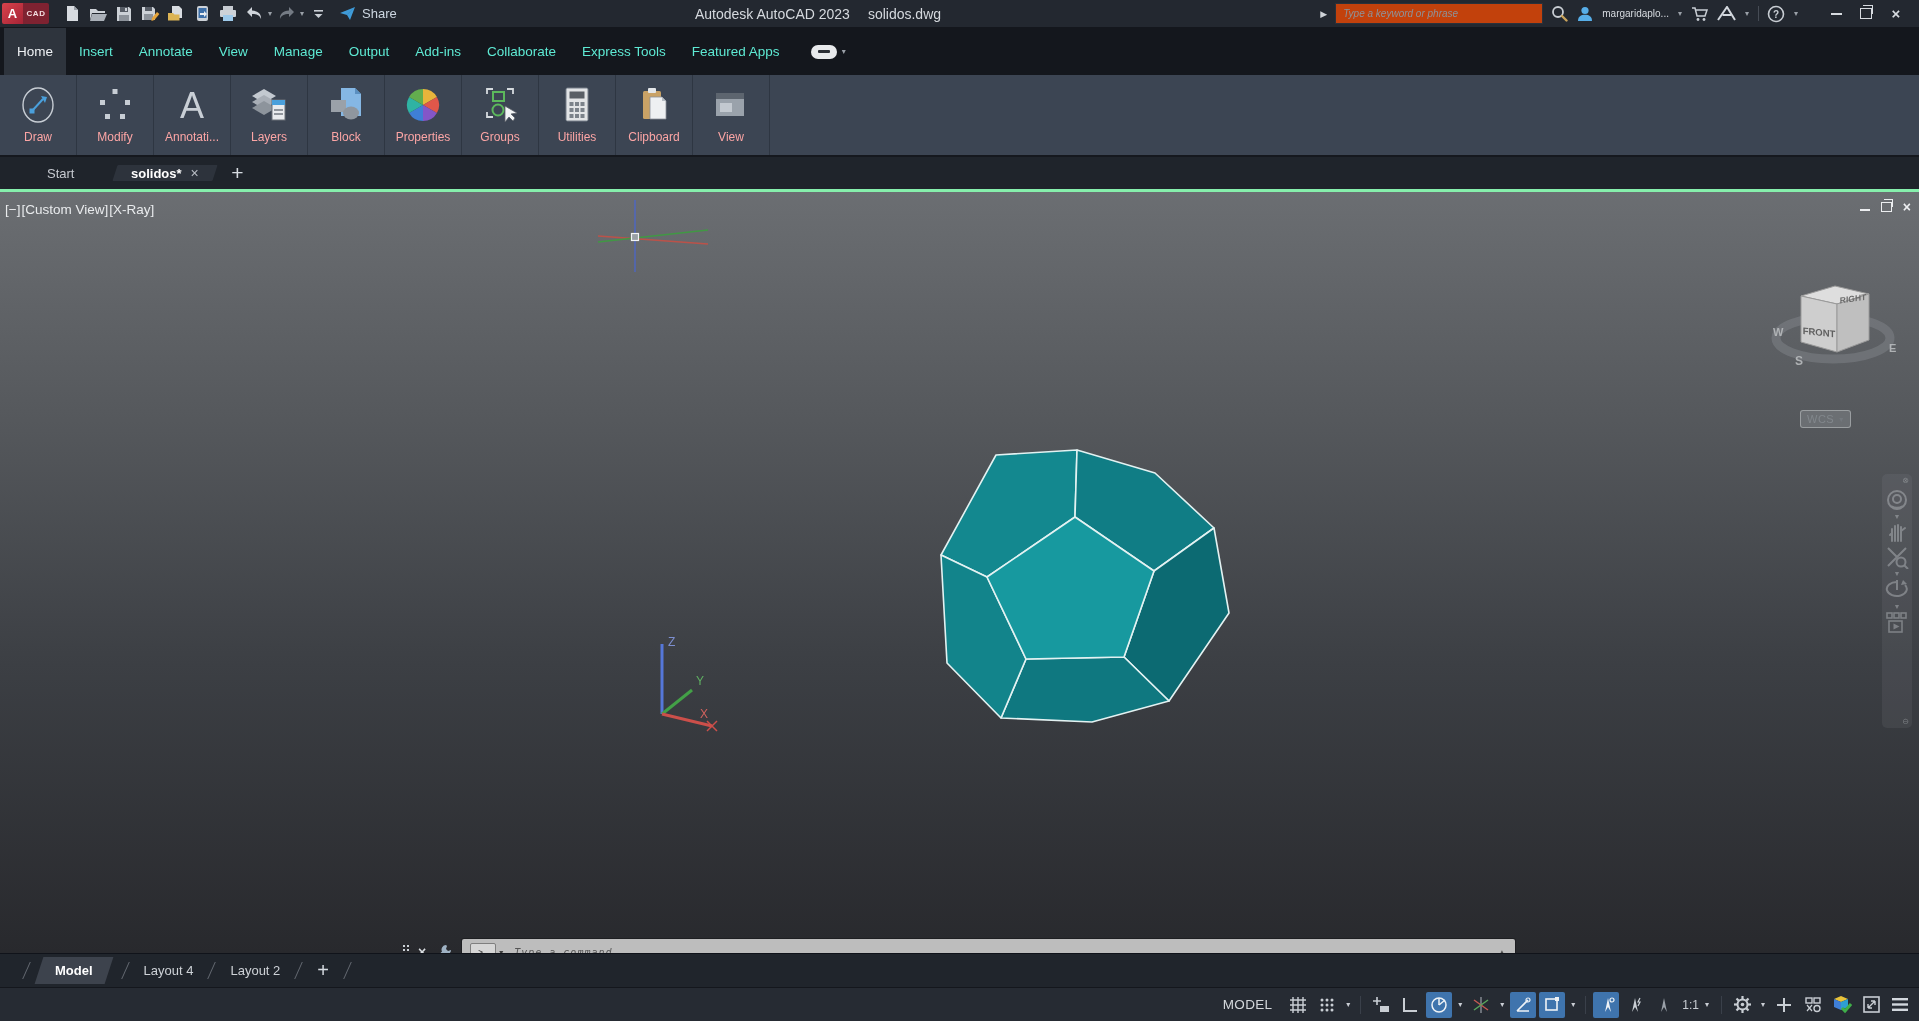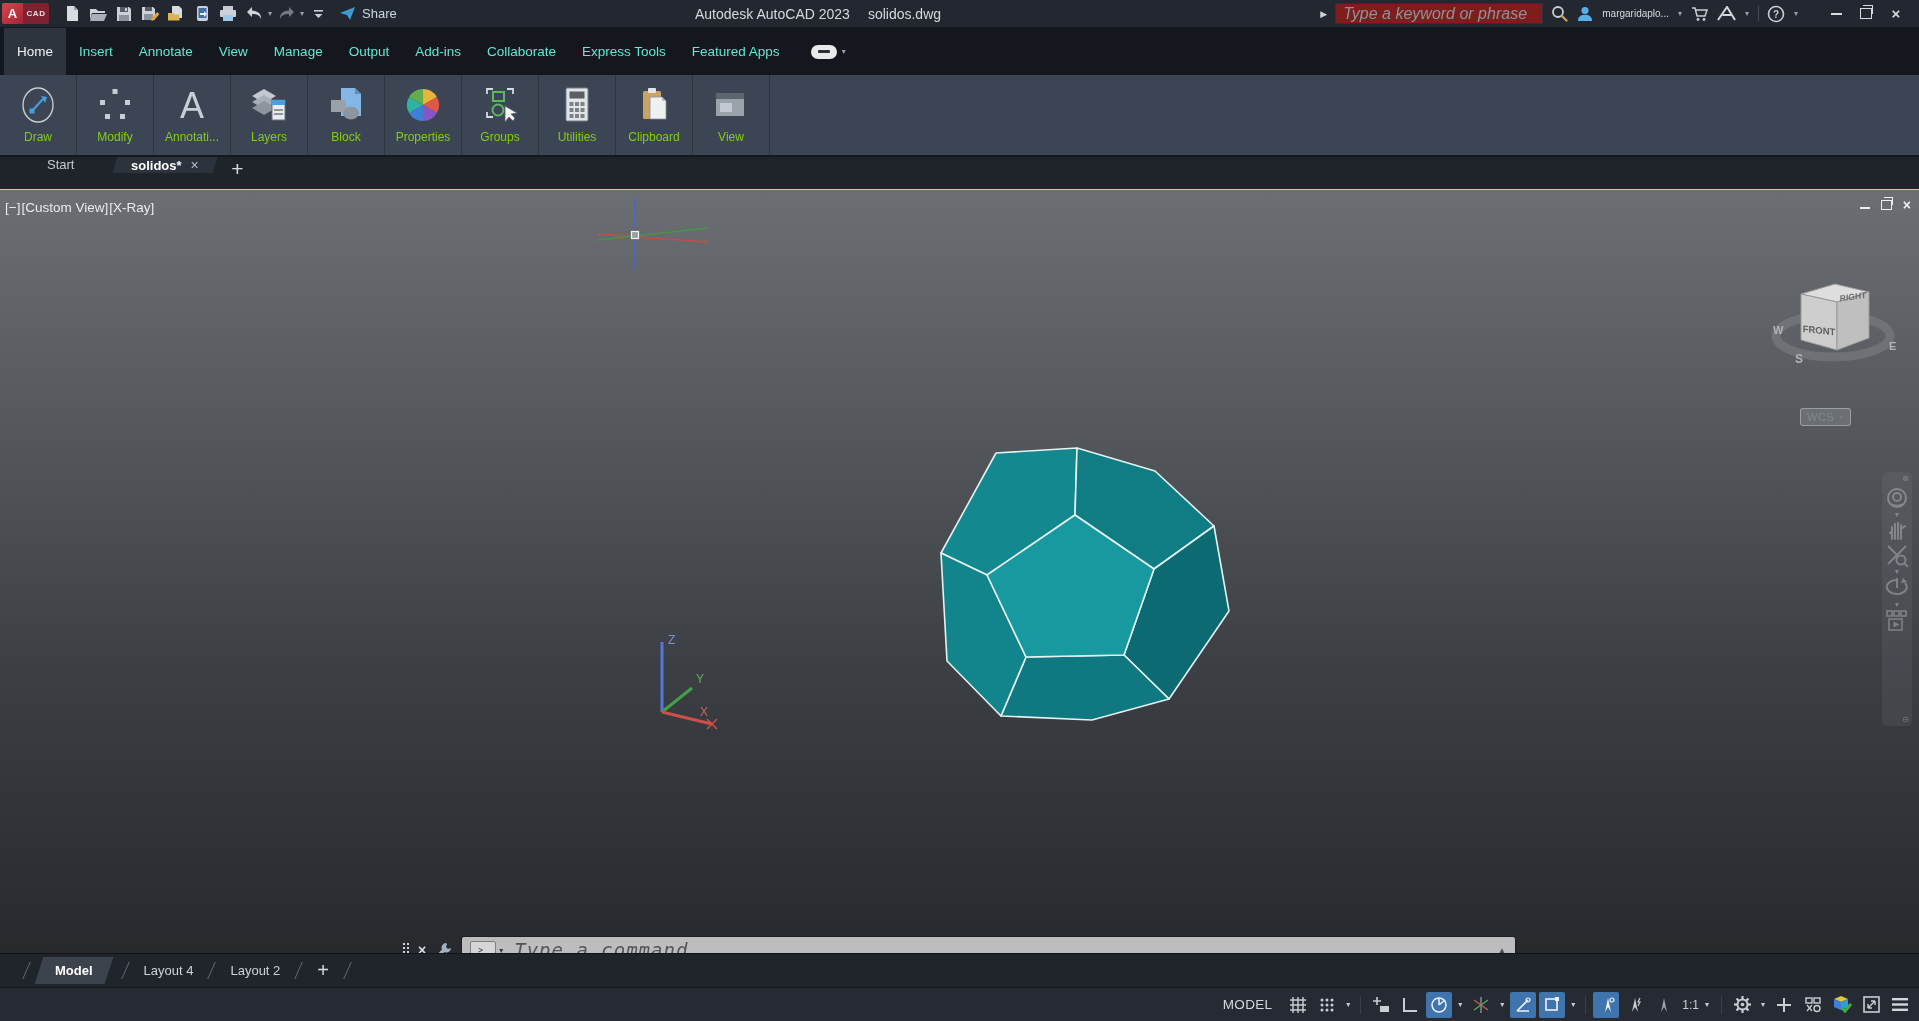--- a/index.html
+++ b/index.html
@@ -13,21 +13,21 @@
   .logo{display:flex;height:21px;margin-right:10px;cursor:default;}
   .logo .la{width:21px;background:linear-gradient(135deg,#d8434b,#a52336);color:#fff;font-weight:bold;font-size:13px;display:flex;align-items:center;justify-content:center;border-radius:2px 0 0 2px;}
   .logo .lcad{width:26px;background:#7e2231;color:#f3dde0;font-weight:bold;font-size:8px;display:flex;align-items:center;justify-content:center;border-radius:0 2px 2px 0;letter-spacing:.5px;}
   .qbtn{height:23px;min-width:24px;display:flex;align-items:center;justify-content:center;border-radius:2px;margin:0 1px;}
   .qbtn svg{display:block;}
   .qcaret{color:#9aa0a8;font-size:8px;margin:0 1px;}
   .share{display:flex;align-items:center;gap:6px;margin-left:8px;color:#ccd6e0;font-size:13px;}
   .tb-title{position:absolute;left:695px;top:0;height:27px;display:flex;align-items:center;gap:18px;color:#d5d9de;font-size:14px;}
   .tb-right{position:absolute;right:0;top:0;height:27px;display:flex;align-items:center;gap:8px;padding-right:8px;}
   .flyout-arrow{color:#cfd3d8;font-size:9px;}
-  .searchbox{width:192px;height:19px;background:#7f1d1d;border:1px solid #2b313a;color:#d5d9de;font-size:16px;font-style:italic;padding:0 7px;outline:none;}
+  .searchbox{width:192px;height:19px;background:#c2410c;border:1px solid #2b313a;color:#d5d9de;font-size:10px;font-style:italic;padding:0 7px;outline:none;}
   .searchbox::placeholder{color:#8d939b;font-style:italic;}
   .tbtxt{color:#d7dbe0;font-size:10px;}
   .tbsep{width:1px;height:15px;background:#464c55;}
   .wbtns{display:flex;align-items:center;gap:0;margin-left:14px;}
   .wbtn{width:30px;height:26px;display:flex;align-items:center;justify-content:center;color:#d7dbe0;}
   .minbar{width:11px;height:2px;background:#d7dbe0;}
   .restore{width:10px;height:9px;border:1.5px solid #d7dbe0;position:relative;}
   .restore::before{content:"";position:absolute;left:2px;top:-4px;width:9px;height:8px;border:1.5px solid #d7dbe0;border-bottom:none;border-left:none;}
   .xglyph{font-size:15px;font-weight:bold;line-height:1;}
 
@@ -36,24 +36,24 @@
   .rtab{display:flex;align-items:center;padding:0 13px;font-size:13.5px;color:#5eead4;}
   .rtab.active{background:#2e343d;color:#eef1f4;}
   .rtab-more{display:flex;align-items:center;gap:4px;margin-left:18px;}
   .morepill{width:26px;height:14px;background:#e8eaec;border-radius:7px;display:flex;align-items:center;justify-content:center;}
   .morepill i{width:12px;height:3px;background:#2a2e35;border-radius:1px;}
 
   
   .ribbon{height:80px;flex:none;background:#3c4553;display:flex;border-bottom:2px solid #15181e;}
   .panel{width:76px;flex:none;display:flex;flex-direction:column;align-items:center;justify-content:flex-start;border-right:1px solid #2e3642;padding-top:6px;}
   .picon{height:48px;display:flex;align-items:center;justify-content:center;}
-  .plabel{font-size:12px;color:#84cc16;margin-top:1px;max-width:72px;white-space:nowrap;overflow:hidden;}
+  .plabel{font-size:12px;color:#fca5a5;margin-top:1px;max-width:72px;white-space:nowrap;overflow:hidden;}
 
   
-  .filetabs{height:32px;flex:none;background:#1f242b;display:flex;align-items:flex-start;padding-left:10px;border-bottom:1px solid #86efac;}
+  .filetabs{height:32px;flex:none;background:#1f242b;display:flex;align-items:center;padding-left:10px;border-bottom:3px solid #86efac;}
   .fslash{width:1px;background:#6a7078;transform:skewX(-22deg);margin:7px 10px;}
   .ftab{display:flex;align-items:center;padding:0 16px;font-size:13px;color:#c6cad0;}
   .ftab.active{background:#2d333c;transform:skewX(-18deg);margin:0 4px;border-radius:1px;}
   .ftab.active .inner{transform:skewX(18deg);display:flex;align-items:center;gap:9px;color:#fff;font-weight:bold;}
   .ftab .fclose{color:#b9bec5;font-weight:normal;font-size:14px;}
   .faddbtn{display:flex;align-items:center;justify-content:center;color:#d6dbe1;font-size:21px;padding:0 12px;}
 
   
   .canvas{position:relative;flex:1;background:linear-gradient(180deg,#6b6e72 0%,#55585c 30%,#3c3f44 62%,#28292d 100%);overflow:hidden;}
   .vplabel{position:absolute;left:5px;top:10px;font-size:13.5px;color:#e9ebed;display:flex;gap:1px;}
@@ -72,21 +72,21 @@
   .ncaret{color:#c3c7cb;font-size:7px;opacity:.42;line-height:5px;}
 
   .cmdline{position:absolute;left:402px;top:745px;width:1113px;height:30px;display:flex;align-items:center;}
   .cmd-tools{display:flex;align-items:center;gap:9px;padding-right:9px;}
   .cmd-grip{width:7px;height:16px;background-image:radial-gradient(#cdd2d7 1px,transparent 1.3px);background-size:4px 4px;}
   .cmd-x{color:#d9dde1;font-size:14px;font-weight:bold;line-height:1;}
   .cmdbar{flex:1;height:26px;background:#bdbdbd;border-radius:2px;display:flex;align-items:center;padding:0 8px;gap:9px;box-shadow:0 0 0 1px rgba(0,0,0,.25);}
   .cmdchip{display:flex;align-items:center;gap:3px;}
   .chipbox{width:24px;height:17px;background:#d6d6d6;border:1px solid #7f7f7f;border-radius:2px;display:flex;align-items:center;justify-content:center;font-family:"DejaVu Sans Mono",monospace;font-size:8px;color:#333;}
   .chipcaret{color:#3c3c3c;font-size:8px;}
-  .cmdinput{flex:1;background:transparent;border:none;outline:none;font-family:"DejaVu Sans Mono",monospace;font-style:italic;font-size:19px;letter-spacing:1px;color:#4f4f4f;}
+  .cmdinput{flex:1;background:transparent;border:none;outline:none;font-family:"DejaVu Sans Mono",monospace;font-style:italic;font-size:10px;letter-spacing:1px;color:#4f4f4f;}
   .cmdinput::placeholder{color:#555;font-style:italic;}
   .cmdup{color:#4e4e4e;font-size:10px;}
 
   
   .layouttabs{height:33px;flex:none;background:#20252c;display:flex;align-items:center;padding-left:14px;border-top:1px solid #10131a;}
   .lslash{width:1px;height:17px;background:#646a72;transform:skewX(-24deg);margin:0 12px;}
   .ltab{font-size:13px;color:#ced2d7;padding:0 6px;}
   .ltab.active{background:#3d434d;transform:skewX(-18deg);padding:6px 16px;margin-right:4px;}
   .ltab.active span{display:block;transform:skewX(18deg);color:#fff;font-weight:bold;}
   .laddbtn{color:#d6dbe1;font-size:20px;padding:0 6px;}

